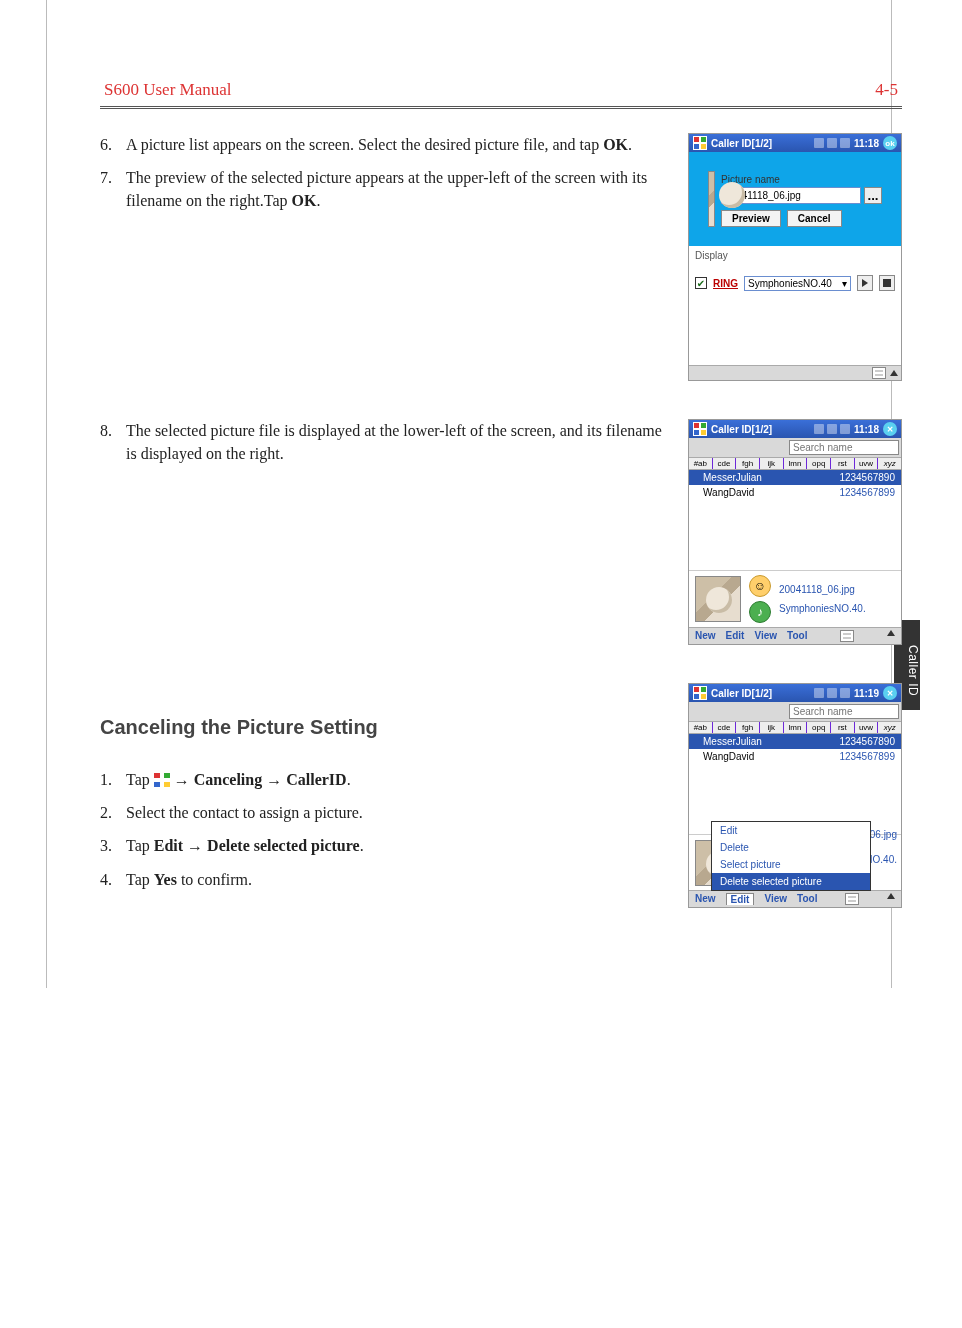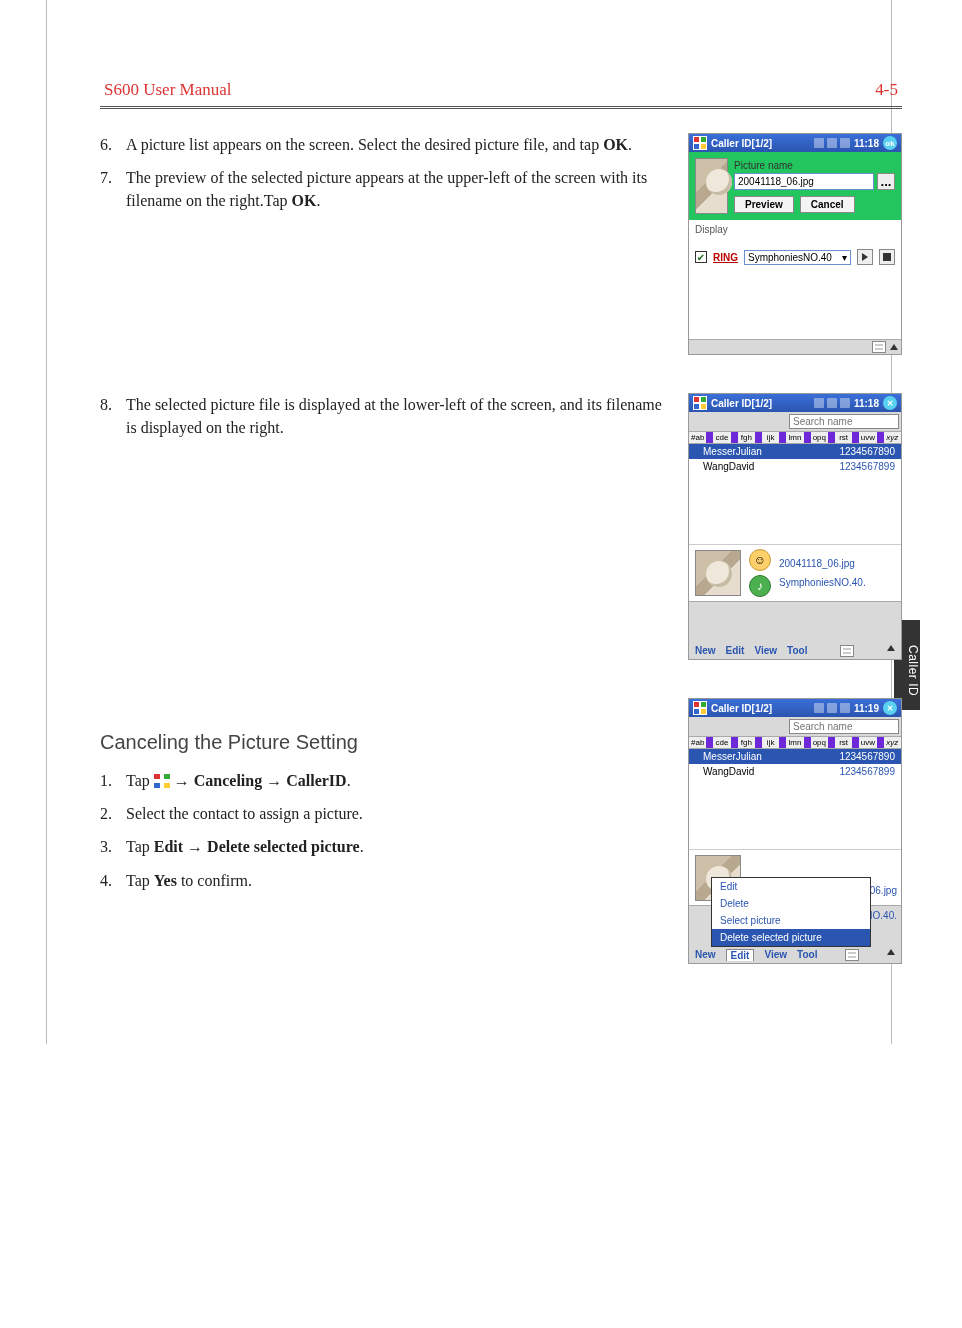--- a/index.html
+++ b/index.html
@@ -69,24 +69,24 @@
   }
   .text-col { flex: 1; font-size: 16px; line-height: 1.45; color: #222; }
   .shot-col { width: 214px; flex-shrink: 0; }
   ol.steps { list-style: none; padding-left: 0; }
   ol.steps li { display: flex; margin-bottom: 10px; }
   ol.steps li .num { width: 26px; flex-shrink: 0; }
   ol.steps li .txt { flex: 1; }
   h3.sub {
     font-family: Arial, Helvetica, sans-serif;
     font-size: 20px;
-    font-weight: normal;
+    font-weight: bold;
     color: #444;
     margin-top: 30px;
-    margin-bottom: 12px;
+    margin-bottom: 26px;
   }
   .b { font-weight: bold; }
   .winicon {
     display: inline-block;
     width: 16px; height: 14px;
     position: relative;
     vertical-align: -2px;
   }
   .winicon span { position: absolute; width: 6px; height: 5px; }
   .winicon .a { top:0; left:0; background:#d33; }
@@ -137,21 +137,21 @@
   .pda .bottombar {
     display:flex; align-items:center; justify-content:flex-end;
     background:#d9d9d9; border-top:1px solid #aaa;
     padding:1px 3px; gap:4px;
   }
   .pda .kbd { width:14px;height:12px;background:#fff;border:1px solid #888; position:relative;}
   .pda .kbd::before{content:'';position:absolute;inset:2px;background:linear-gradient(#ccc,#ccc) 0 0/100% 2px no-repeat,linear-gradient(#ccc,#ccc) 0 4px/100% 2px no-repeat;}
   .pda .tri { width:0;height:0;border-left:4px solid transparent;border-right:4px solid transparent;border-bottom:6px solid #333;}
 
   
-  .s1-top { display:flex; gap:6px; padding:6px; align-items:center; background:#22c55e;}
+  .s1-top { display:flex; gap:6px; padding:19px; align-items:flex-end; background:#0ea5e9;}
   .cat {
     width:56px;height:56px;border:1px solid #888;
     background: linear-gradient(135deg,#cdbfa7 40%,#b8a88f 40%,#b8a88f 60%,#e7ddcf 60%);
     position:relative;
   }
   .cat::after{content:'';position:absolute;left:10px;top:10px;width:26px;height:26px;border-radius:50%;background:#efe7da;box-shadow: inset -3px -3px 0 #c9bca6;}
   .s1-right { flex:1; font-size:10px; color:#333;}
   .s1-right .lbl{margin-bottom:2px;}
   .s1-right .fname-row{display:flex;gap:3px;margin-bottom:6px;}
   .s1-right input.txt{flex:1;border:1px solid #6a8ed0;padding:1px 3px;font-size:10px;background:#fff;}
@@ -166,39 +166,39 @@
   .smbtn{width:16px;height:16px;border:1px solid #888;background:#eee;display:flex;align-items:center;justify-content:center;}
   .play{width:0;height:0;border-top:4px solid transparent;border-bottom:4px solid transparent;border-left:6px solid #333;}
   .stop{width:8px;height:8px;background:#333;}
   .s1-gap{height:60px;background:#fff;}
 
   
   .srch-row{display:flex;background:#d9d9d9;border-bottom:1px solid #aaa;}
   .srch-row .gap{flex:1;}
   .srch-row input{width:110px;border:1px solid #888;padding:1px 3px;font-size:10px;margin:2px;}
   .alpha{display:flex;background:#eee;border-bottom:1px solid #aaa;}
-  .alpha div{flex:1;text-align:center;font-size:8px;border-right:7px solid #6d28d9;padding:1px 0;}
+  .alpha div{flex:1;text-align:center;font-size:8px;border-right:1px solid #6d28d9;padding:1px 0;}
   .alpha div:last-child{border-right:none;font-style:italic;}
   .clist{background:#fff;}
   .crow{display:flex;padding:2px 6px;font-size:10px;}
   .crow .nm{flex:1;padding-left:8px;}
   .crow .ph{color:#2a55b0;}
   .crow.sel{background:#2a55b0;color:#fff;}
   .crow.sel .ph{color:#fff;}
   .listgap{height:70px;}
   .previewrow{display:flex;align-items:center;gap:8px;padding:4px 6px;border-top:1px solid #ccc;}
   .previewrow .cat{width:46px;height:46px;}
   .iconcol{display:flex;flex-direction:column;gap:4px;}
   .rndicon{width:22px;height:22px;border-radius:50%;display:flex;align-items:center;justify-content:center;font-size:12px;}
   .face{background:#ffcf6b;border:1px solid #c99a2e;}
   .note{background:#4caf50;border:1px solid #2e7d32;color:#fff;}
   .finfo{flex:1;}
   .finfo div{color:#2a55b0;font-size:10px;}
   .menubar{display:flex;gap:10px;padding:2px 6px;background:#d9d9d9;border-top:1px solid #aaa;font-size:10px;}
-  .menubar span{color:#2a55b0;font-weight:bold;margin-top:41px;}
+  .menubar span{color:#2a55b0;font-weight:bold;}
   .menubar .kbd,.menubar .tri{margin-left:auto;}
 
   
   .s3-wrap{position:relative;}
   .ctxmenu{
     position:absolute;
     left:22px; bottom:16px;
     width:160px;
     background:#fff;border:1px solid #333;
     font-size:10px;

